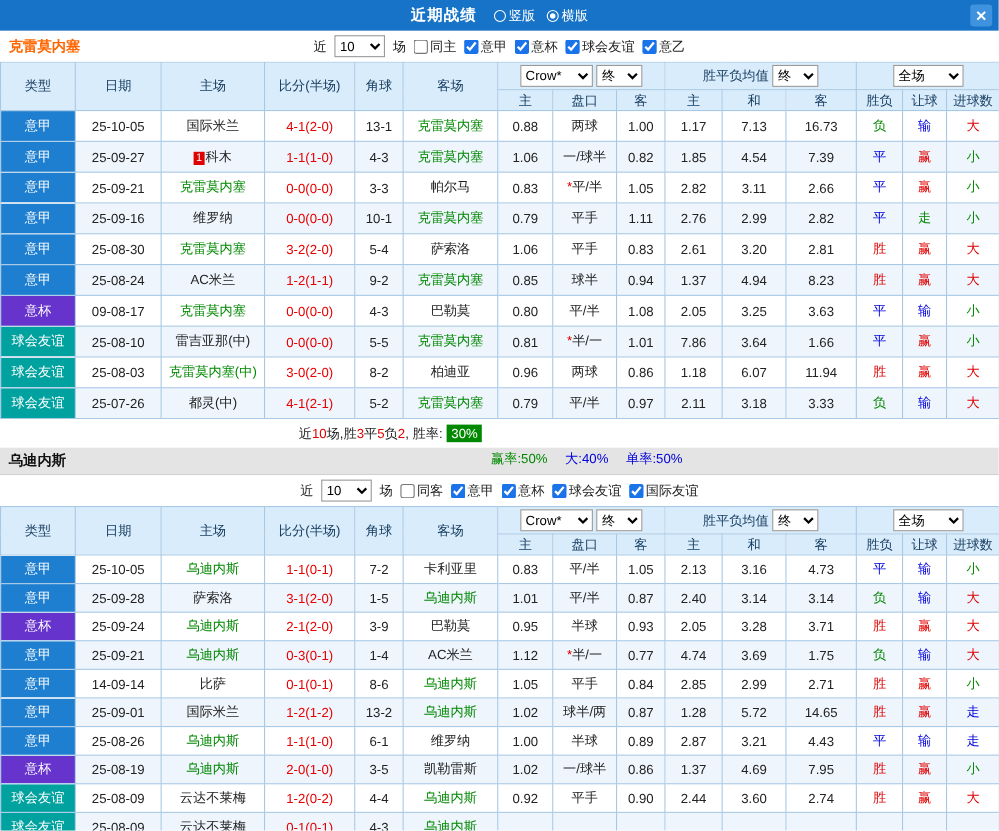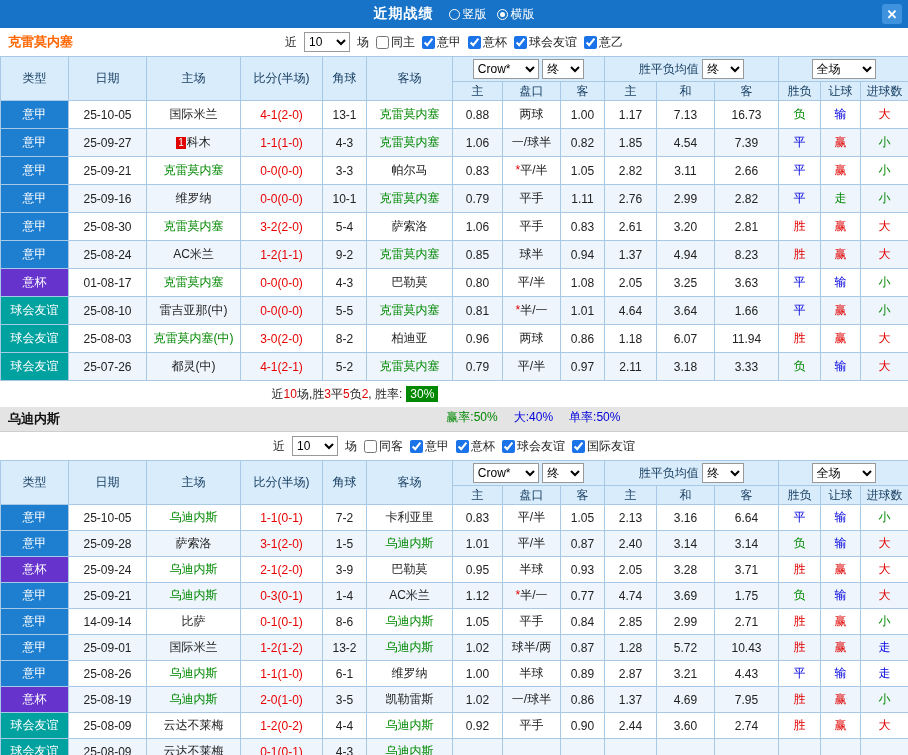--- a/index.html
+++ b/index.html
@@ -246,21 +246,21 @@
         <td class="num">0.94</td>
         <td class="num">1.37</td>
         <td class="num">4.94</td>
         <td class="num">8.23</td>
         <td class="res" style="color: rgb(224, 0, 0);">胜</td>
         <td class="res" style="color: rgb(224, 0, 0);">赢</td>
         <td class="res" style="color: rgb(224, 0, 0);">大</td>
       </tr>
       <tr>
         <td class="league" style="background: rgb(102, 51, 204);">意杯</td>
-        <td class="date">01-08-17</td>
+        <td class="date">09-08-17</td>
         <td class="team"><span class="focal">克雷莫内塞</span></td>
         <td class="score">0-0(0-0)</td>
         <td class="corner">4-3</td>
         <td class="team"><span>巴勒莫</span></td>
         <td class="num">0.80</td>
         <td class="num">平/半</td>
         <td class="num">1.08</td>
         <td class="num">2.05</td>
         <td class="num">3.25</td>
         <td class="num">3.63</td>
@@ -271,21 +271,21 @@
       <tr class="alt">
         <td class="league" style="background: rgb(0, 162, 160);">球会友谊</td>
         <td class="date">25-08-10</td>
         <td class="team"><span>雷吉亚那(中)</span></td>
         <td class="score">0-0(0-0)</td>
         <td class="corner">5-5</td>
         <td class="team"><span class="focal">克雷莫内塞</span></td>
         <td class="num">0.81</td>
         <td class="num"><span class="star">*</span>半/一</td>
         <td class="num">1.01</td>
-        <td class="num">4.64</td>
+        <td class="num">7.86</td>
         <td class="num">3.64</td>
         <td class="num">1.66</td>
         <td class="res" style="color: rgb(0, 0, 221);">平</td>
         <td class="res" style="color: rgb(224, 0, 0);">赢</td>
         <td class="res" style="color: rgb(0, 136, 0);">小</td>
       </tr>
       <tr>
         <td class="league" style="background: rgb(0, 162, 160);">球会友谊</td>
         <td class="date">25-08-03</td>
         <td class="team"><span class="focal">克雷莫内塞(中)</span></td>
@@ -426,21 +426,21 @@
         <td class="date">25-10-05</td>
         <td class="team"><span class="focal">乌迪内斯</span></td>
         <td class="score">1-1(0-1)</td>
         <td class="corner">7-2</td>
         <td class="team"><span>卡利亚里</span></td>
         <td class="num">0.83</td>
         <td class="num">平/半</td>
         <td class="num">1.05</td>
         <td class="num">2.13</td>
         <td class="num">3.16</td>
-        <td class="num">6.64</td>
+        <td class="num">4.73</td>
         <td class="res" style="color: rgb(0, 0, 221);">平</td>
         <td class="res" style="color: rgb(0, 0, 221);">输</td>
         <td class="res" style="color: rgb(0, 136, 0);">小</td>
       </tr>
       <tr class="alt">
         <td class="league" style="background: rgb(30, 127, 208);">意甲</td>
         <td class="date">25-09-28</td>
         <td class="team"><span>萨索洛</span></td>
         <td class="score">3-1(2-0)</td>
         <td class="corner">1-5</td>
@@ -511,21 +511,21 @@
         <td class="date">25-09-01</td>
         <td class="team"><span>国际米兰</span></td>
         <td class="score">1-2(1-2)</td>
         <td class="corner">13-2</td>
         <td class="team"><span class="focal">乌迪内斯</span></td>
         <td class="num">1.02</td>
         <td class="num">球半/两</td>
         <td class="num">0.87</td>
         <td class="num">1.28</td>
         <td class="num">5.72</td>
-        <td class="num">10.43</td>
+        <td class="num">14.65</td>
         <td class="res" style="color: rgb(224, 0, 0);">胜</td>
         <td class="res" style="color: rgb(224, 0, 0);">赢</td>
         <td class="res" style="color: rgb(0, 0, 221);">走</td>
       </tr>
       <tr>
         <td class="league" style="background: rgb(30, 127, 208);">意甲</td>
         <td class="date">25-08-26</td>
         <td class="team"><span class="focal">乌迪内斯</span></td>
         <td class="score">1-1(1-0)</td>
         <td class="corner">6-1</td>

